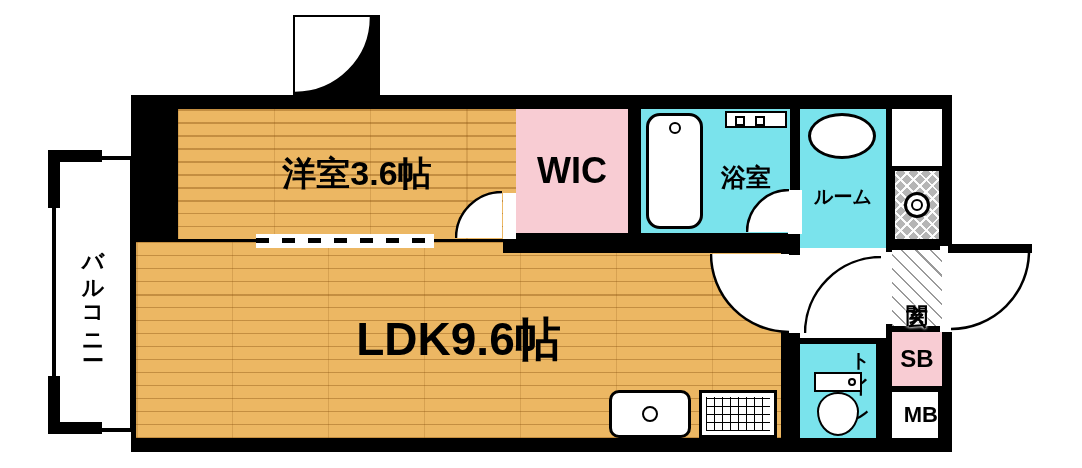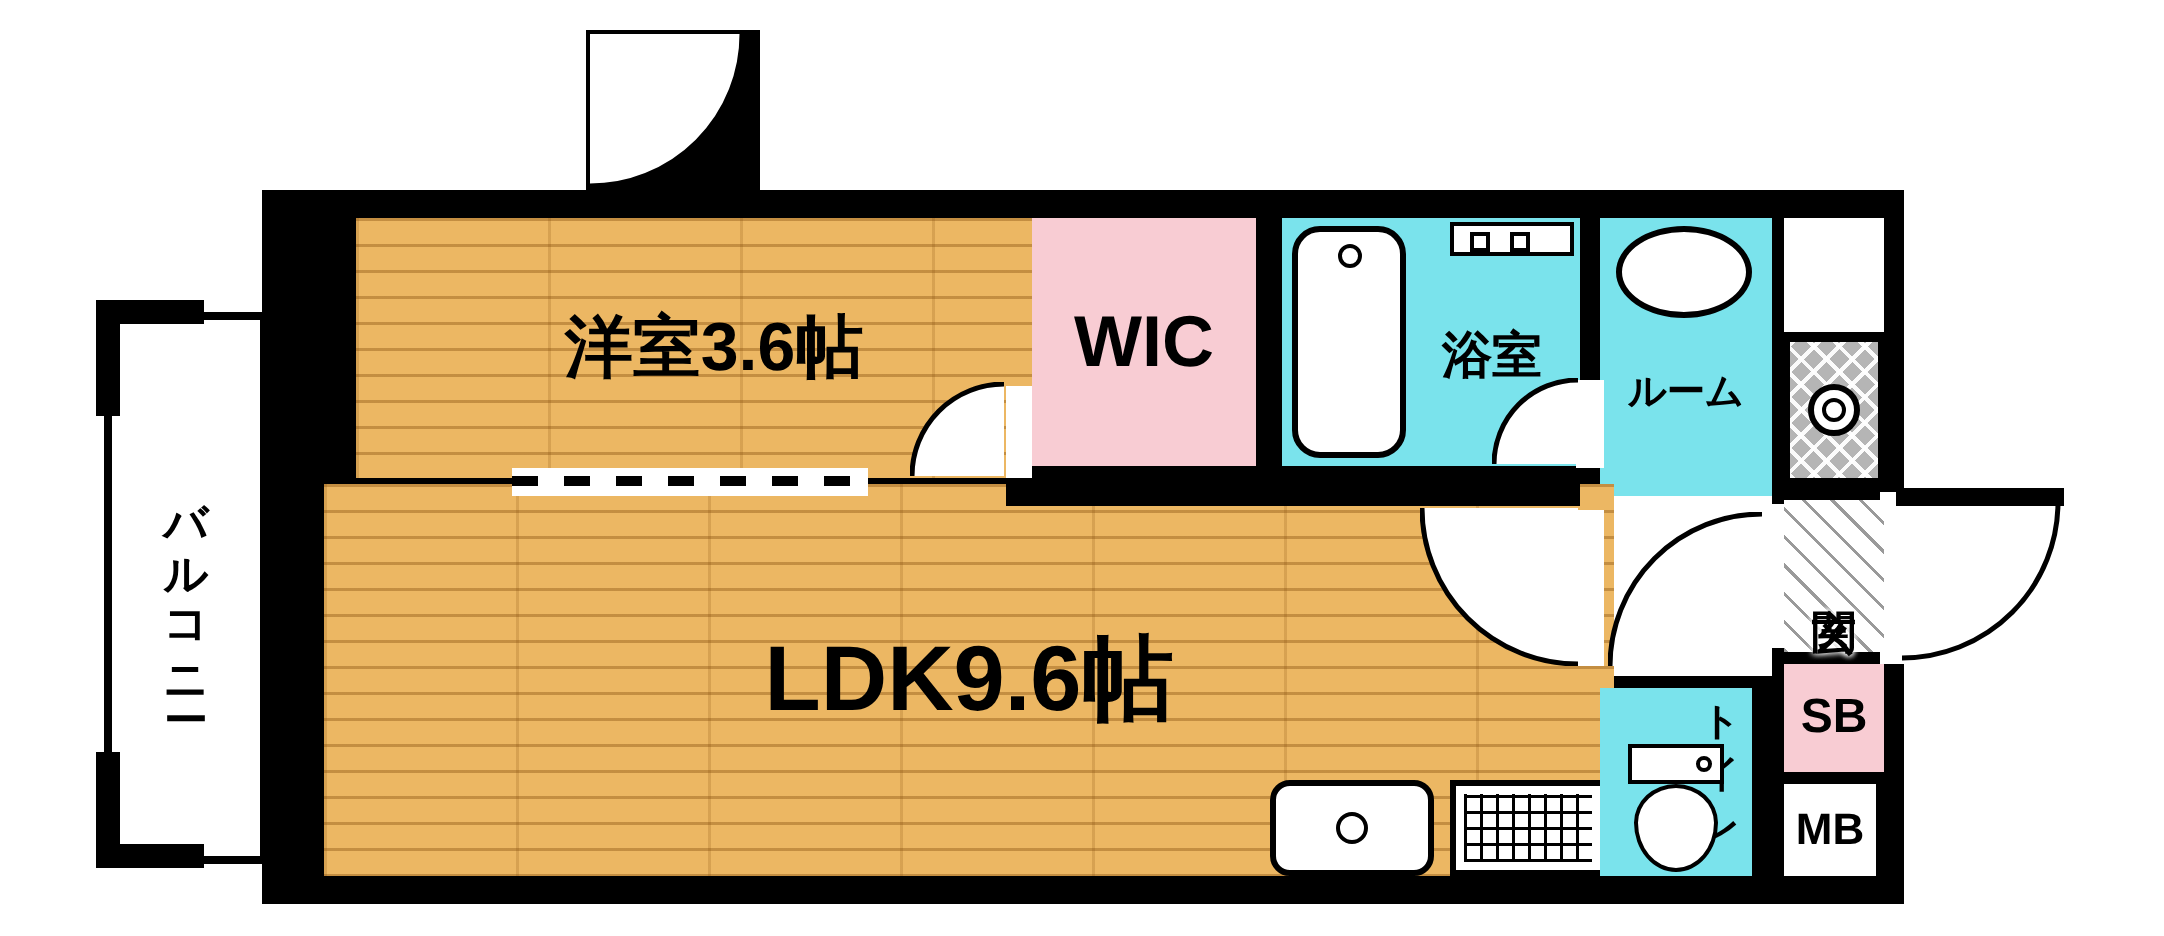--- a/index.html
+++ b/index.html
@@ -76,21 +76,21 @@
     </div>
   </div>
 
   <div class="abs white" style="left:892px;top:109px;width:50px;height:57px;"></div>
   <div class="abs tile" style="left:892px;top:168px;width:50px;height:74px;">
     <div class="abs circle drain" style="left:50%;top:50%;width:26px;height:26px;margin:-13px 0 0 -13px;border-width:3px;"></div>
   </div>
 
   <div class="abs white" style="left:800px;top:248px;width:86px;height:90px;"></div>
 
-  <div class="abs wood label" style="left:162px;top:242px;width:645px;height:196px;justify-content:center;">
+  <div class="abs wood label" style="left:136px;top:242px;width:645px;height:196px;justify-content:center;">
     <span style="font-size:46px;">LDK9.6帖</span>
     <div class="abs fixture" style="left:473px;top:148px;width:82px;height:48px;border-radius:10px;">
       <div class="abs circle" style="left:50%;top:50%;width:16px;height:16px;margin:-8px 0 0 -8px;"></div>
     </div>
     <div class="abs fixture" style="left:563px;top:148px;width:78px;height:48px;">
       <div class="grate"></div>
     </div>
   </div>
 
   <div class="abs wall" style="left:503px;top:233px;width:287px;height:20px;"></div>
@@ -132,21 +132,21 @@
     </div>
   </div>
 
   <div class="abs hatch" style="left:892px;top:250px;width:50px;height:76px;display:flex;align-items:center;justify-content:center;">
     <span class="vtext" style="font-size:22px;letter-spacing:2px;text-shadow:0 0 3px #fff,0 0 3px #fff;">玄関</span>
   </div>
 
   <div class="abs pink label" style="left:892px;top:332px;width:50px;height:54px;">
     <span style="font-size:24px;">SB</span>
   </div>
-  <div class="abs white label" style="left:892px;top:392px;width:46px;height:46px;">
+  <div class="abs white label" style="left:892px;top:392px;width:46px;height:46px;justify-content:flex-end;">
     <span style="font-size:22px;">MB</span>
   </div>
 
   <svg class="abs" style="left:950px;top:250px;" width="82" height="82">
     <path d="M1,1 L79,1 A78,78 0 0 1 1,79 Z" fill="#fff"></path>
     <path d="M79,1 A78,78 0 0 1 1,79" fill="none" stroke="#000" stroke-width="2.5"></path>
   </svg>
   <div class="abs wall" style="left:948px;top:244px;width:84px;height:9px;"></div>
 
 </div>

